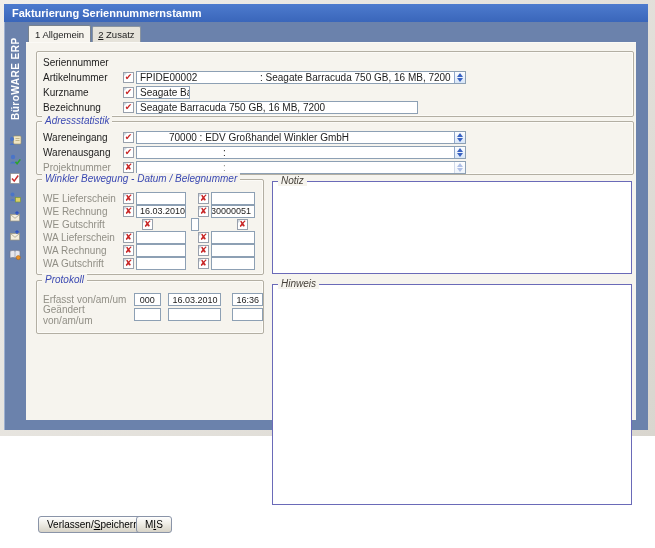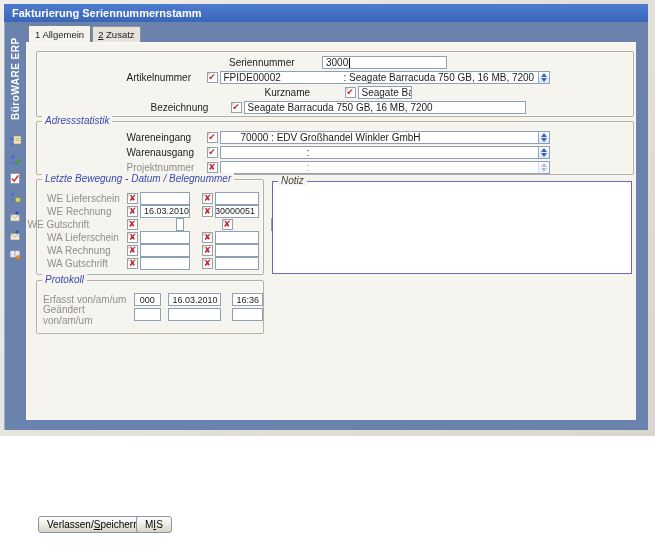--- a/index.html
+++ b/index.html
@@ -22,21 +22,21 @@
   .tab { border:1px solid #8a94a0; border-bottom:none; border-radius:2px 2px 0 0; padding:2px 5px 2px 5px; background:#e6e3da; font-size:9.5px; white-space:nowrap; cursor:pointer; }
   .tab.active { background:#f6f4ee; padding:3px 6px; position:relative; top:1px; border-color:#78828e; }
   .accel { text-decoration:underline; }
 
   .content { flex:1; background:#f6f4ee; position:relative; border-top:1px solid #fbfaf6; }
 
   .group { position:absolute; border:1px solid #b3afa3; border-radius:2px; box-shadow:0 0 0 1px #fcfbf7 inset; }
   .group-title { position:absolute; top:-7px; left:5px; background:#f6f4ee; padding:0 3px; color:#3b49b2; font-size:10px; white-space:nowrap;font-style:italic; }
   .group-title.dark { color:#46413a; }
 
-  .row { display:flex; align-items:center; height:13px; margin-top:2px;justify-content:center; }
+  .row { display:flex; align-items:center; height:13px; margin-top:2px; }
   .lbl { width:80px; margin-left:6px; flex:0 0 auto; }
   .lbl.dim, .dim { color:#918f86; }
   .fld-icon { width:11px; height:11px; flex:0 0 auto; background:#fff; border:1px solid #98a0ac; color:#c82626; font-size:9px; line-height:9px; text-align:center; font-weight:bold; cursor:pointer; position:relative; }
   .fld-icon::after { content:""; position:absolute; left:0; top:0; border-top:3px solid #cfd6de; border-right:3px solid transparent; }
   .inp { background:#fff; border:1px solid #8da0b4; height:13px; display:flex; align-items:center; padding:0 3px; overflow:hidden; white-space:nowrap; }
   .gap { width:11px; flex:0 0 auto; }
   .caret { display:inline-block; width:1px; height:10px; background:#000; margin-left:1px; }
 
   .combo { position:relative; padding-right:12px; cursor:default; }
   .spin { position:absolute; right:0; top:0; bottom:0; width:11px; border-left:1px solid #90a8cc; background:linear-gradient(#fdfeff,#d8e6f8); display:flex; flex-direction:column; align-items:center; justify-content:center; gap:1px; cursor:pointer; }
@@ -124,24 +124,20 @@
           <div class="tab"><span class="accel">2</span><span> Zusatz</span></div>
         </div>
 
         <div class="content">
 
           <div class="group" style="left:10px; top:8px; width:598px; height:66px; padding-top:2px;">
             <div class="row">
               <span class="lbl">Seriennummer</span>
               <span class="gap"></span>
                 <span style="width:2px"></span>
-              <div class="inp" style="width:125px;">
-                <span>3000</span>
-                  <span class="caret"></span>
-              </div>
             </div>
             <div class="row">
               <span class="lbl">Artikelnummer</span>
               <span class="fld-icon">✔</span>
               <span style="width:2px"></span>
               <div class="inp combo" style="width:330px;">
                 <span style="width:120px; flex:0 0 auto;">FPIDE00002</span>
                 <span>: Seagate Barracuda 750 GB, 16 MB, 7200</span>
                 <span class="spin">
                     <i class="up"></i>
@@ -166,21 +162,21 @@
                 </div>
             </div>
           </div>
 
           <div class="group" style="left:10px; top:78px; width:598px; height:54px; padding-top:7px;">
             <span class="group-title">Adressstatistik</span>
             <div class="row">
               <span class="lbl">Wareneingang</span>
               <span class="fld-icon">✔</span>
               <span style="width:2px"></span>
-              <div class="inp combo" style="width:330px; padding-left:20px;">
+              <div class="inp combo" style="width:330px; padding-left:32px;">
                 <span>70000 : EDV Großhandel Winkler GmbH</span>
                 <span class="spin">
                     <i class="up"></i>
                     <i class="dn"></i>
                   </span>
               </div>
             </div>
             <div class="row">
               <span class="lbl">Warenausgang</span>
               <span class="fld-icon">✔</span>
@@ -201,21 +197,21 @@
                 <span class="dim">:</span>
                 <span class="spin">
                     <i class="up"></i>
                     <i class="dn"></i>
                   </span>
               </div>
             </div>
           </div>
 
           <div class="group" style="left:10px; top:136px; width:228px; height:96px; padding-top:11px;">
-            <span class="group-title">Letzte Bewegung - Datum / Belegnummer</span>
+            <span class="group-title">Winkler Bewegung - Datum / Belegnummer</span>
 
             <div class="row" style="height:12px; margin-top:1px;">
               <span class="lbl dim">WE Lieferschein</span>
               <span class="fld-icon">✘</span>
                 <span style="width:2px"></span>
               <div class="inp" style="width:50px;">
                   <span></span>
                 </div>
               <span style="width:12px"></span>
               <span class="fld-icon">✘</span>
@@ -326,20 +322,24 @@
                   <span></span>
                 </div>
             </div>
           </div>
 
           <div class="notebox" style="left:246px; top:138px; width:360px; height:93px;">
             <span class="group-title dark">Notiz</span>
             <div style="width:100%; height:100%;"></div>
           </div>
 
+          <div class="notebox" style="left:246px; top:241px; width:360px; height:221px;">
+            <span class="group-title dark">Hinweis</span>
+            <div style="width:100%; height:100%;"></div>
+          </div>
 
           <button class="btn" style="left:12px; top:473px;">
             <span>Verlassen/</span><span class="accel">S</span><span>peichern</span>
           </button>
           <button class="btn" style="left:110px; top:473px;">
             <span>M</span><span class="accel">I</span><span>S</span>
           </button>
 
         </div>
       </div>

